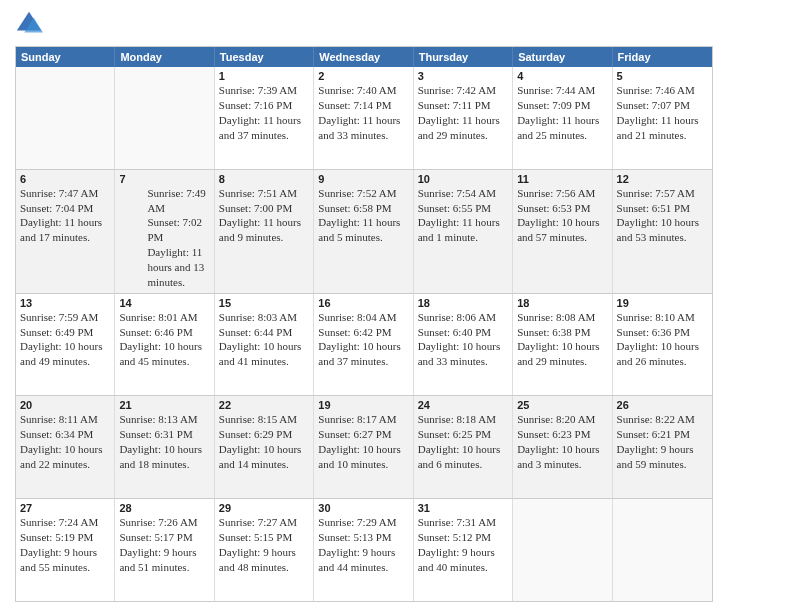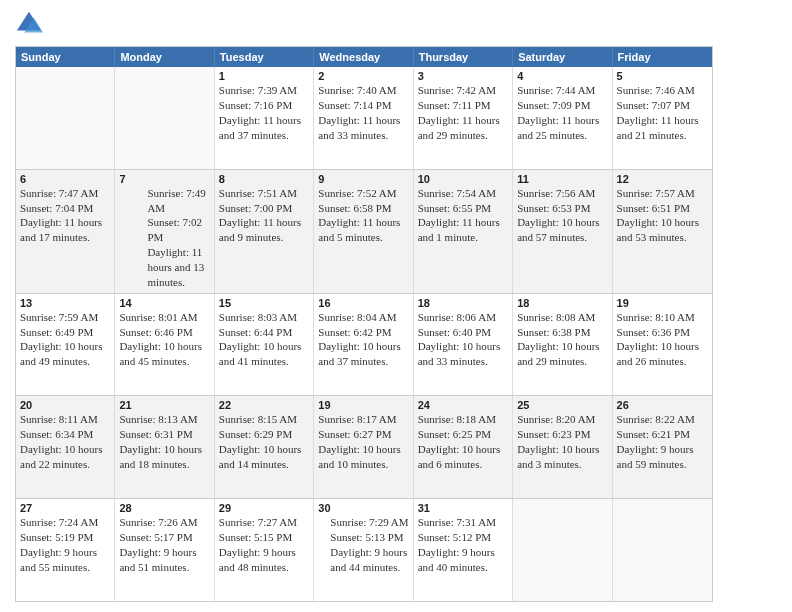--- a/index.html
+++ b/index.html
@@ -324,21 +324,21 @@
 Daylight: 9 hours and 51 minutes.</div>
           </div>
           <div class="cal-cell">
             <span class="day-num">29</span>
             <div class="cell-text" style="white-space: pre-line;">Sunrise: 7:27 AM
 Sunset: 5:15 PM
 Daylight: 9 hours and 48 minutes.</div>
           </div>
           <div class="cal-cell">
             <span class="day-num">30</span>
-            <div class="cell-text" style="white-space: pre-line; margin-left: 12px;">Sunrise: 7:29 AM
+            <div class="cell-text" style="white-space: pre-line;">Sunrise: 7:29 AM
 Sunset: 5:13 PM
 Daylight: 9 hours and 44 minutes.</div>
           </div>
           <div class="cal-cell">
             <span class="day-num">31</span>
             <div class="cell-text" style="white-space: pre-line;">Sunrise: 7:31 AM
 Sunset: 5:12 PM
 Daylight: 9 hours and 40 minutes.</div>
           </div>
           <div class="cal-cell empty"></div>

